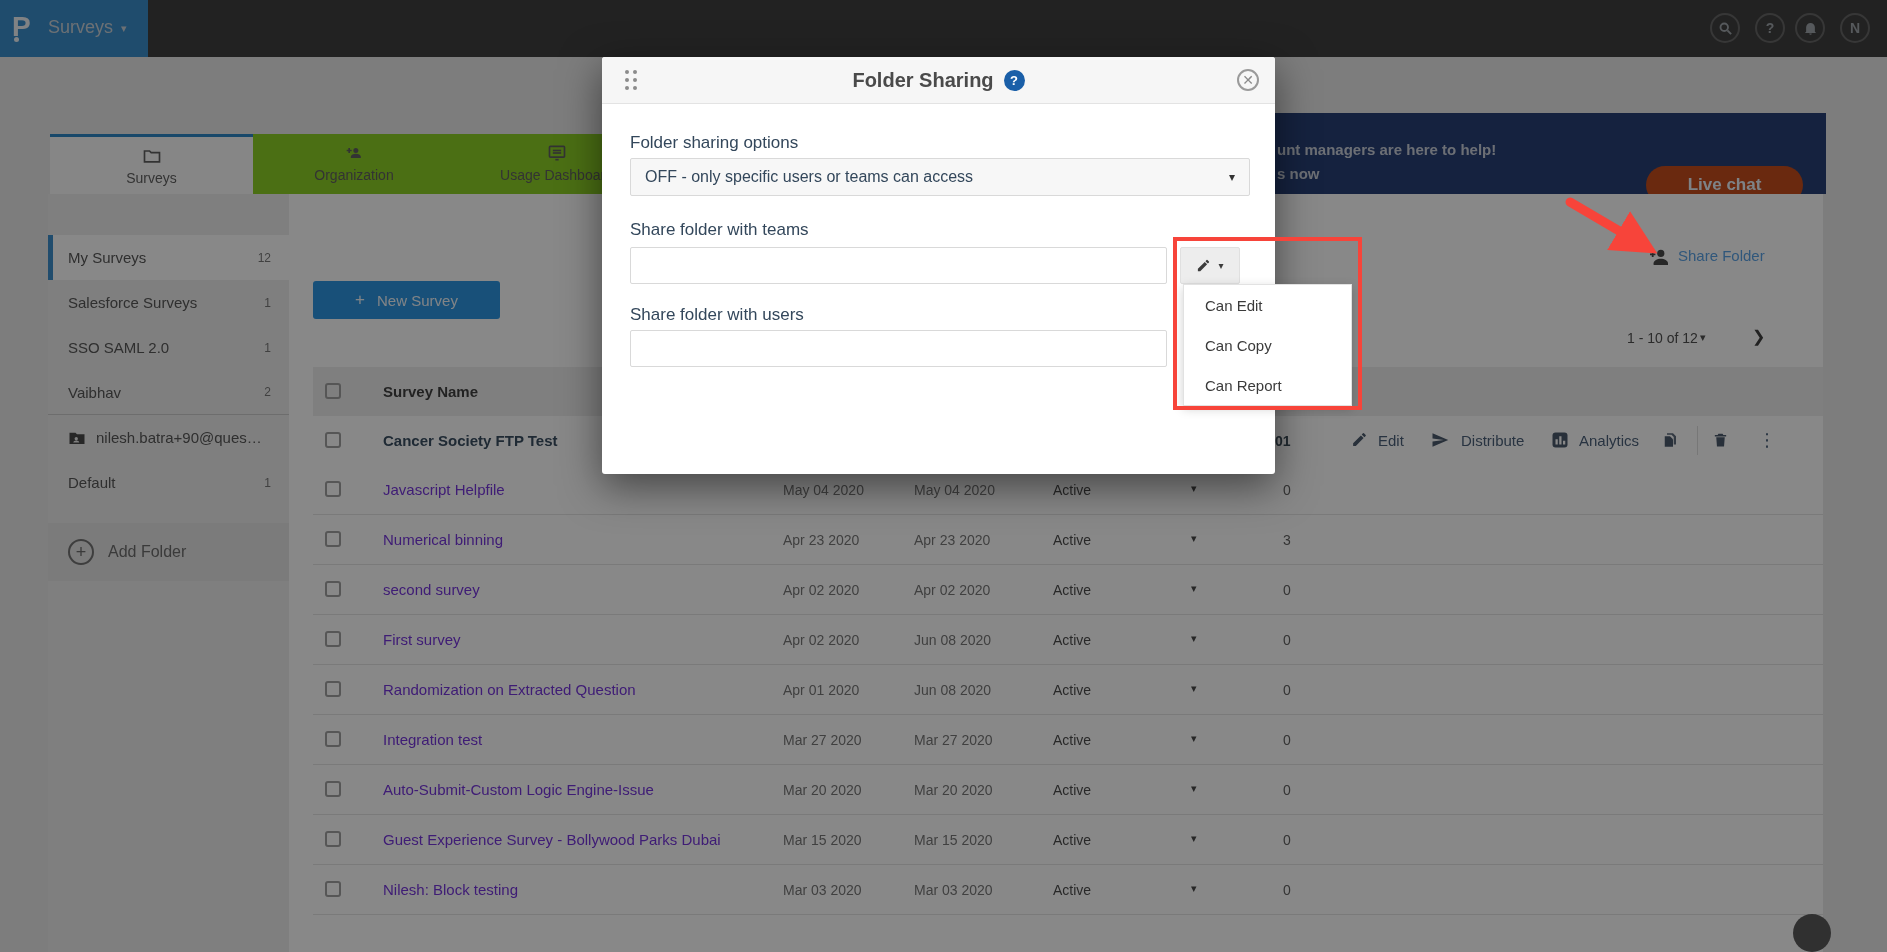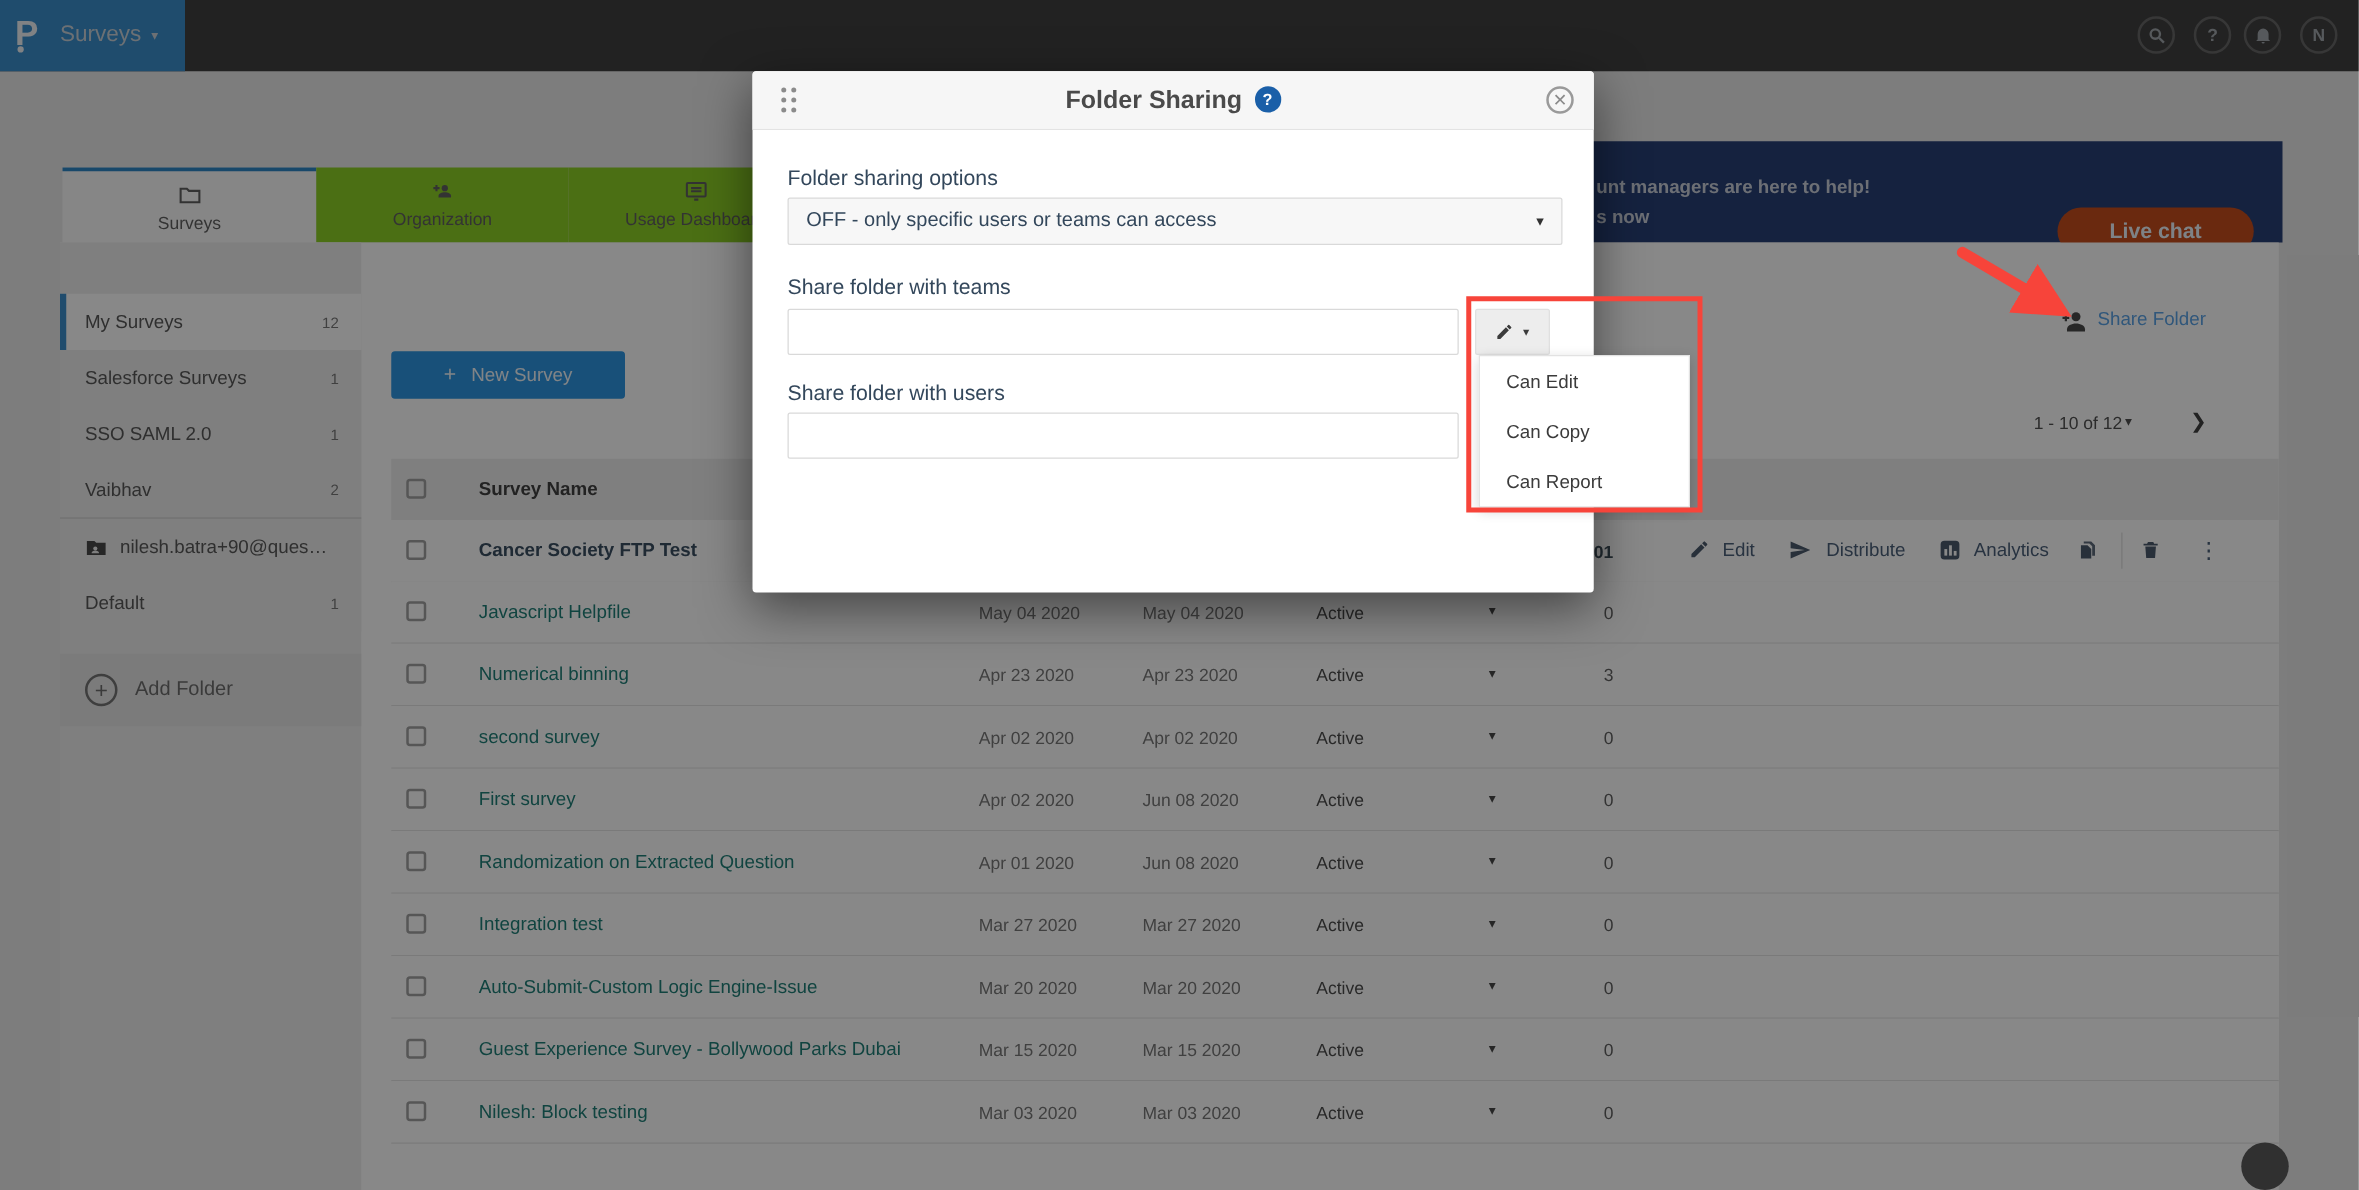--- a/index.html
+++ b/index.html
@@ -56,21 +56,21 @@
   .newsurvey .p{margin-right:12px;font-size:17px;}
   .pagination{top:330px;font-size:14px;color:#454545;z-index:1;}
 
   
   .thead{left:313px;top:367px;width:1510px;height:49px;background:#ededed;z-index:1;}
   .trow{position:relative;height:49px;background:#fff;border-bottom:1px solid #e3e3e3;}
   .rowwrap{left:313px;top:465px;width:1510px;z-index:1;}
   .row1{left:313px;top:416px;width:1510px;height:49px;background:#fff;border-bottom:1px solid #e3e3e3;z-index:1;}
   .cb{position:absolute;left:12px;top:16px;width:16px;height:16px;border:2px solid #9a9a9a;border-radius:3px;box-sizing:border-box;}
   .thname{position:absolute;left:70px;top:16px;font-size:15px;font-weight:bold;color:#333;}
-  .tname{position:absolute;left:70px;top:16px;font-size:15px;color:#0f766e;}
+  .tname{position:absolute;left:70px;top:16px;font-size:15px;color:#6d28d9;}
   .tname.bold{font-weight:bold;color:#2c4257;}
   .tdate{position:absolute;top:17px;font-size:14px;color:#6e6e6e;}
   .c1{left:470px;} .c2{left:601px;}
   .tstatus{position:absolute;left:740px;top:17px;font-size:14px;color:#3f3f3f;}
   .tcaret{position:absolute;left:878px;top:17px;font-size:11px;color:#3a3a3a;}
   .tcount{position:absolute;left:970px;top:17px;font-size:14px;color:#555;}
   .tcount.r1{left:962px;color:#31424f;font-weight:bold;}
   .act{position:absolute;top:16px;font-size:15px;color:#3e5570;}
   .acticon{position:absolute;top:15px;width:18px;height:18px;color:#3f4f63;}
   .vdiv{position:absolute;left:1384px;top:10px;width:1px;height:29px;background:#dcdcdc;}

